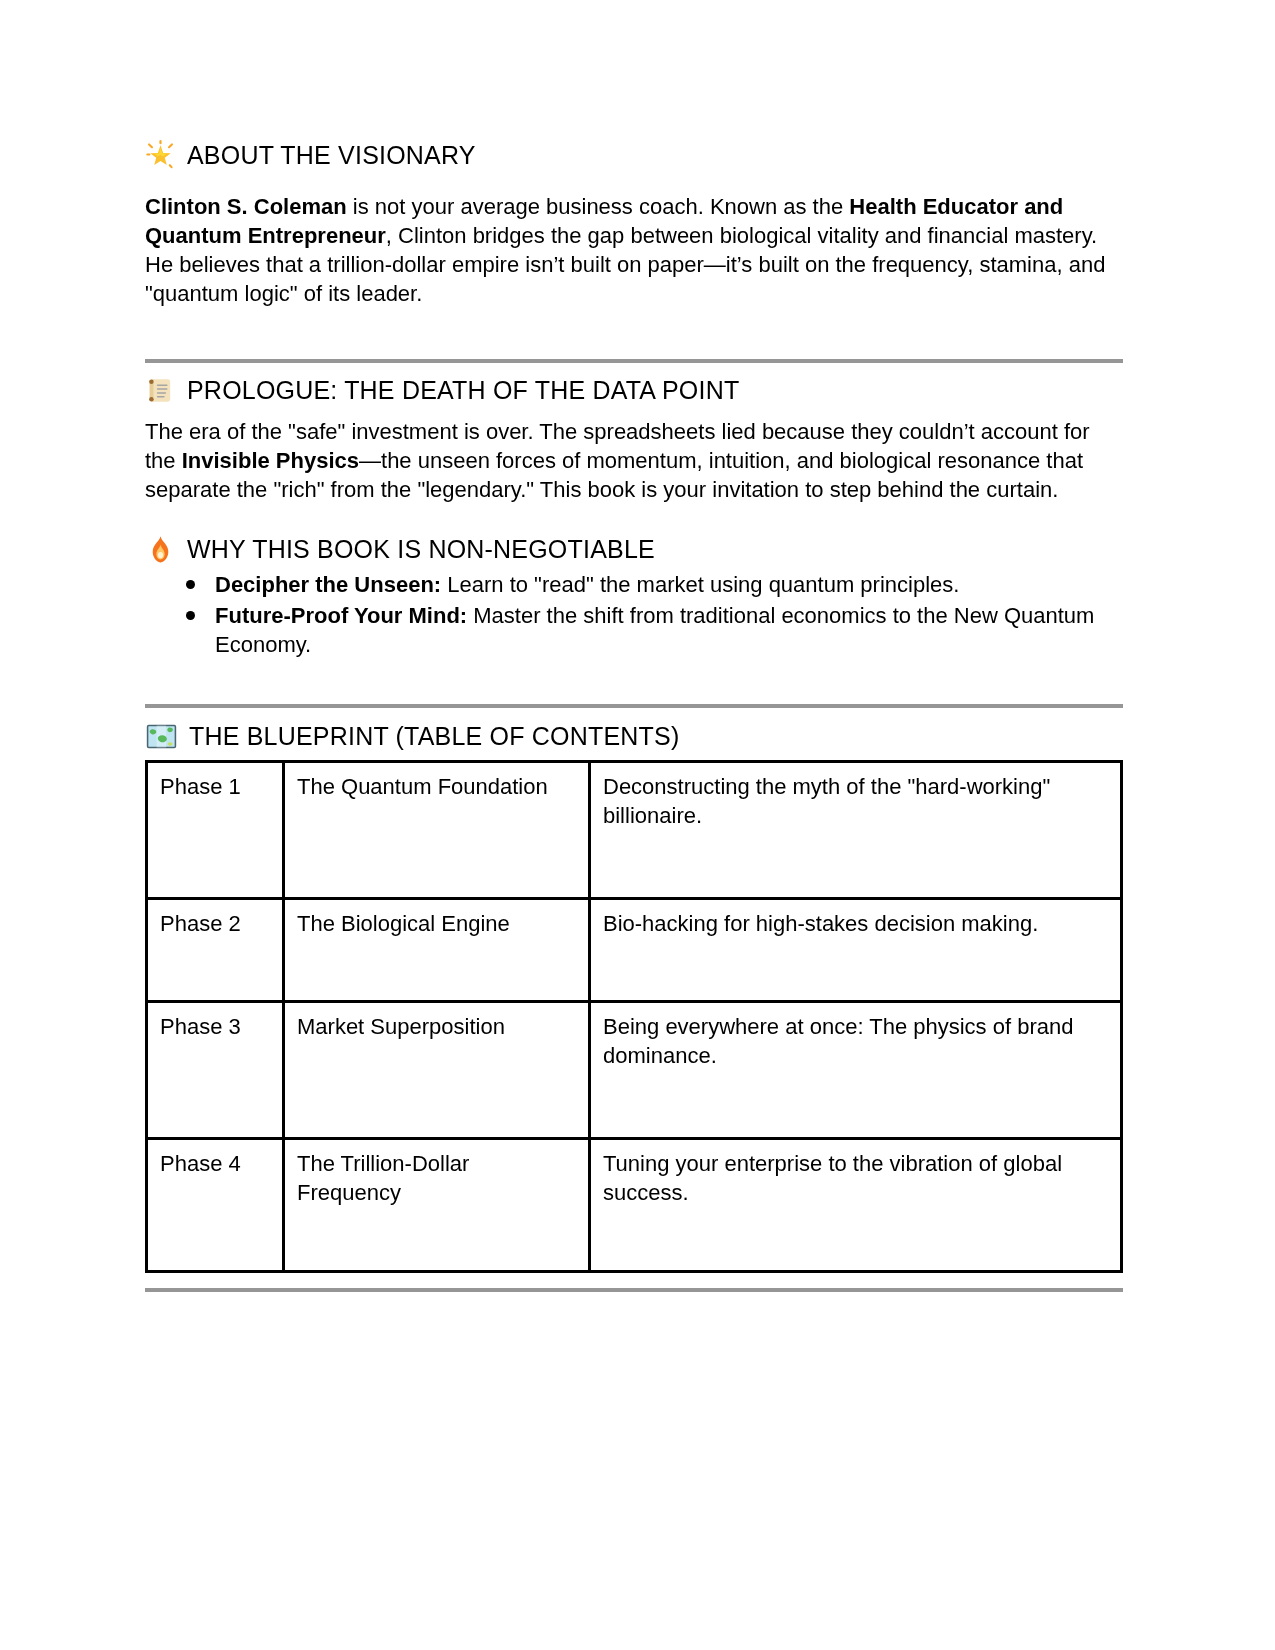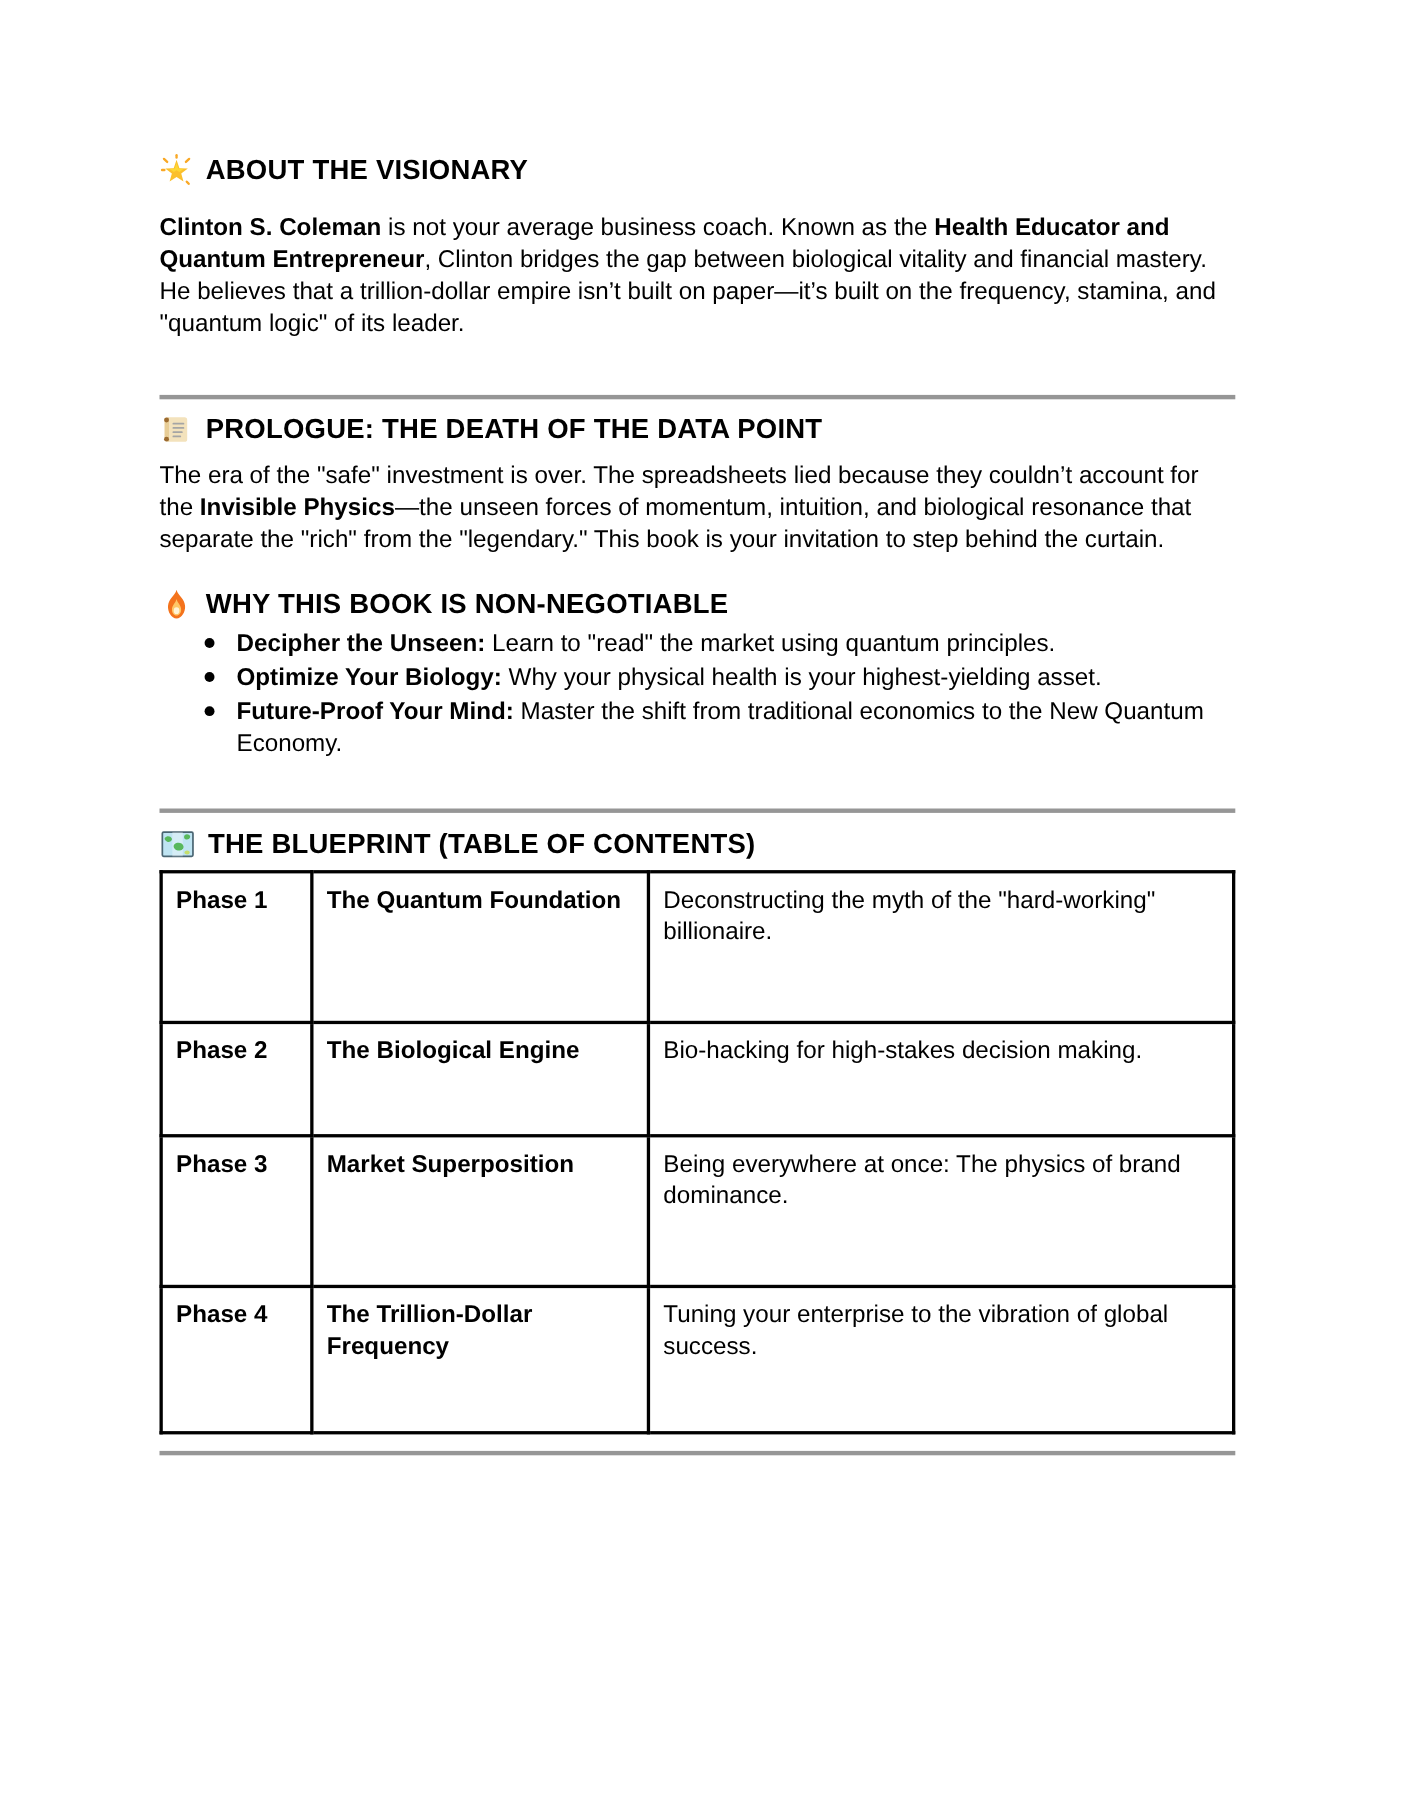--- a/index.html
+++ b/index.html
@@ -14,21 +14,21 @@
   .doc {
     box-sizing: border-box;
     width: 1275px;
     padding: 138px 152px 0 145px;
   }
   .heading {
     display: flex;
     align-items: center;
     gap: 11px;
     font-size: 25px;
-    font-weight: 700;
+    font-weight: 400;
     line-height: 34px;
     margin: 0;
     letter-spacing: 0.2px;
   }
   .heading .icon { flex: 0 0 auto; display: inline-flex; }
   .heading .icon svg { display: block; }
   p.body {
     font-size: 22px;
     line-height: 29px;
     margin: 0;
@@ -79,21 +79,21 @@
   table.toc th, table.toc td {
     border: 3px solid #000000;
     padding: 9px 12px;
     vertical-align: top;
     text-align: left;
     font-size: 22px;
     line-height: 29px;
     overflow: hidden;
   }
   table.toc th { font-weight: 700; }
-  table.toc td.cell-section, table.toc td.cell-focus { font-weight: 700; }
+  table.toc td.cell-section, table.toc td.cell-focus { font-weight: 400; }
   table.toc tr.hdr   { height: 102px; }
   table.toc tr.row-1 { height: 137px; }
   table.toc tr.row-2 { height: 103px; }
   table.toc tr.row-3 { height: 137px; }
   table.toc tr.row-4 { height: 133px; }
   #divider-3 { margin-top: 15px; }
 </style>
 </head>
 <body>
 
@@ -153,24 +153,20 @@
       </span>
       <span>WHY THIS BOOK IS NON-NEGOTIABLE</span>
     </h2>
     <ul class="bullets">
       <li>
         <span class="dot"></span>
         <span class="b-label">Decipher the Unseen:</span><span> Learn to "read" the market using quantum principles.</span>
       </li>
       <li>
         <span class="dot"></span>
-        <span class="b-label">Optimize Your Biology:</span><span> Why your physical health is your highest-yielding asset.</span>
-      </li>
-      <li>
-        <span class="dot"></span>
         <span class="b-label">Future-Proof Your Mind:</span><span> Master the shift from traditional economics to the New Quantum Economy.</span>
       </li>
     </ul>
   </div>
 
   <div class="divider" id="divider-2"></div>
 
   <div>
     <h2 class="heading" id="blueprint-heading">
       <span class="icon">

